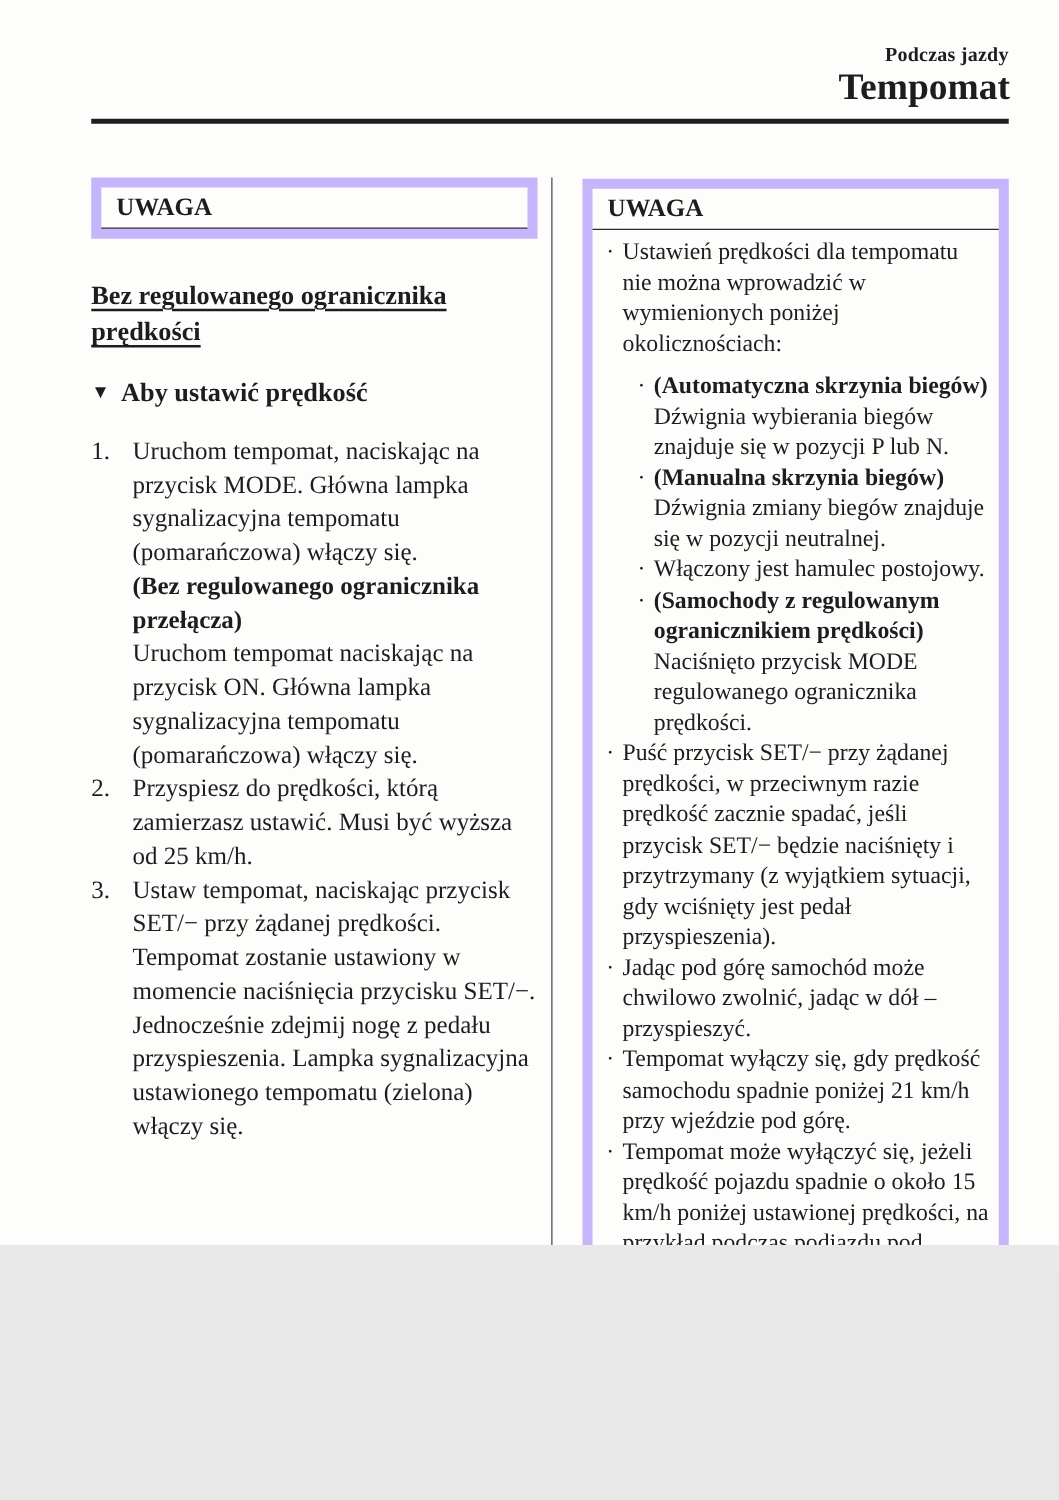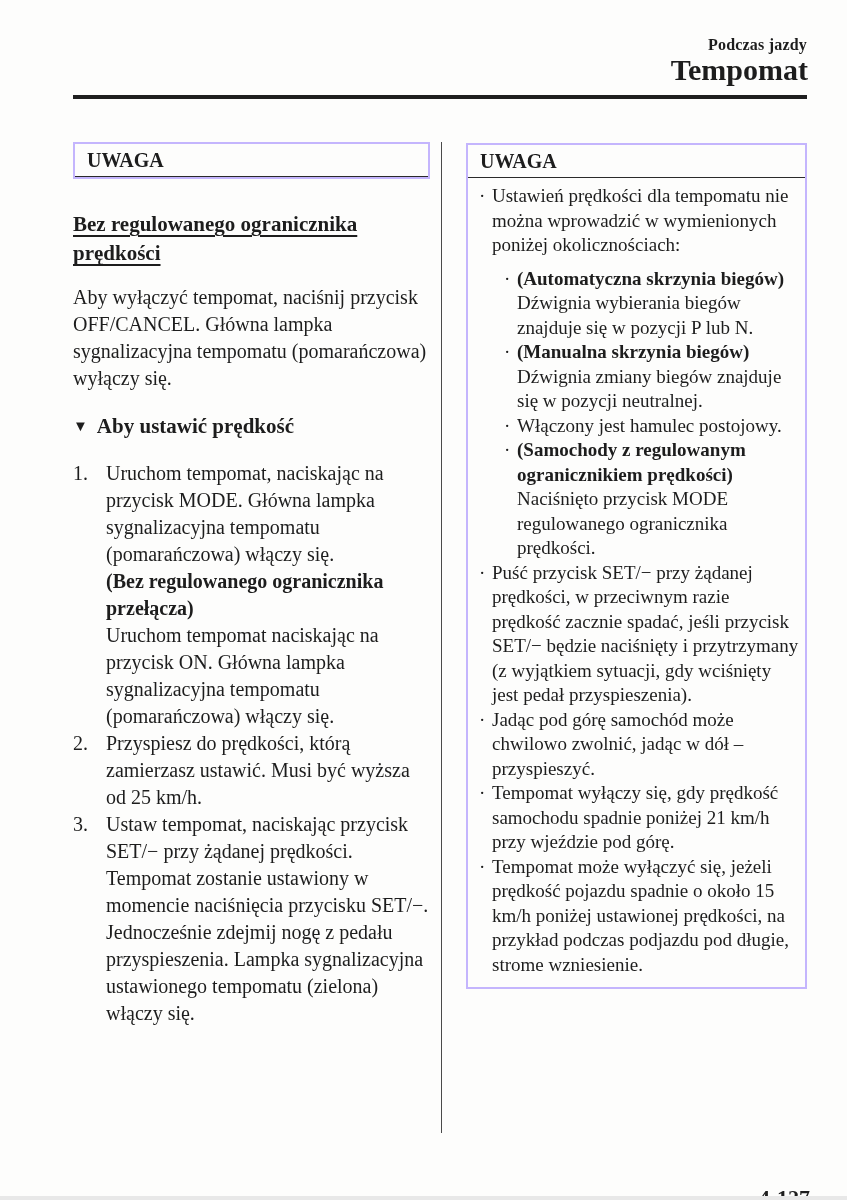--- a/index.html
+++ b/index.html
@@ -1,18 +1,18 @@
 <!DOCTYPE html>
 <html lang="pl"><head>
 <meta charset="utf-8">
 <style>
   html,body { margin:0; padding:0; background:#e8e8e8; }
   .page {
     position:relative;
-    width:847px; height:1196px;
+    width:847px; height:996px;
     margin:0 auto;
     background:#fdfdfc;
     color:#1d1d1d;
     font-family:"Liberation Serif", serif;
     overflow:hidden;
   }
   
   .eyebrow {
     position:absolute; top:36px; right:40px;
     font-size:16px; font-weight:bold; letter-spacing:0.2px;
@@ -28,21 +28,21 @@
   .divider {
     position:absolute; left:441px; top:142px;
     width:1px; height:991px; background:#4a4a4a;
   }
   
   .col { position:absolute; top:142px; }
   .col.left  { left:73px;  width:357px; }
   .col.right { left:466px; width:341px; top:143px; }
 
   
-  .note-box { border:2px solid #c4b5fd; background:#fdfdfc; }
+  .note-box { border:8px solid #c4b5fd; background:#fdfdfc; }
   .note-title {
     font-size:20px; font-weight:bold;
     padding:5px 12px 4px 12px;
     border-bottom:1px solid #2a2a2a;
   }
   .note-body { padding:7px 8px 10px 13px; }
   .note-body p { margin:0; font-size:20px; line-height:27px; }
 
   
   .col.right .note-body { padding:6px 6px 10px 11px; font-size:19px; line-height:24.5px; }
@@ -91,21 +91,20 @@
   <div class="divider"></div>
 
   <section class="col left">
 
     <div class="note-box">
       <div class="note-title">UWAGA</div>
     </div>
 
     <h2 class="ul-heading">Bez regulowanego ogranicznika prędkości</h2>
 
-    <p class="para">Aby wyłączyć tempomat, naciśnij przycisk OFF/CANCEL. Główna lampka sygnalizacyjna tempomatu (pomarańczowa) wyłączy się.</p>
 
     <h3 class="sub-heading">
       <span class="tri">▼</span>
       <span>Aby ustawić prędkość</span>
     </h3>
 
     <ol class="steps">
       <li class="step">
         <span class="num">1.</span>
         <div class="step-body">

